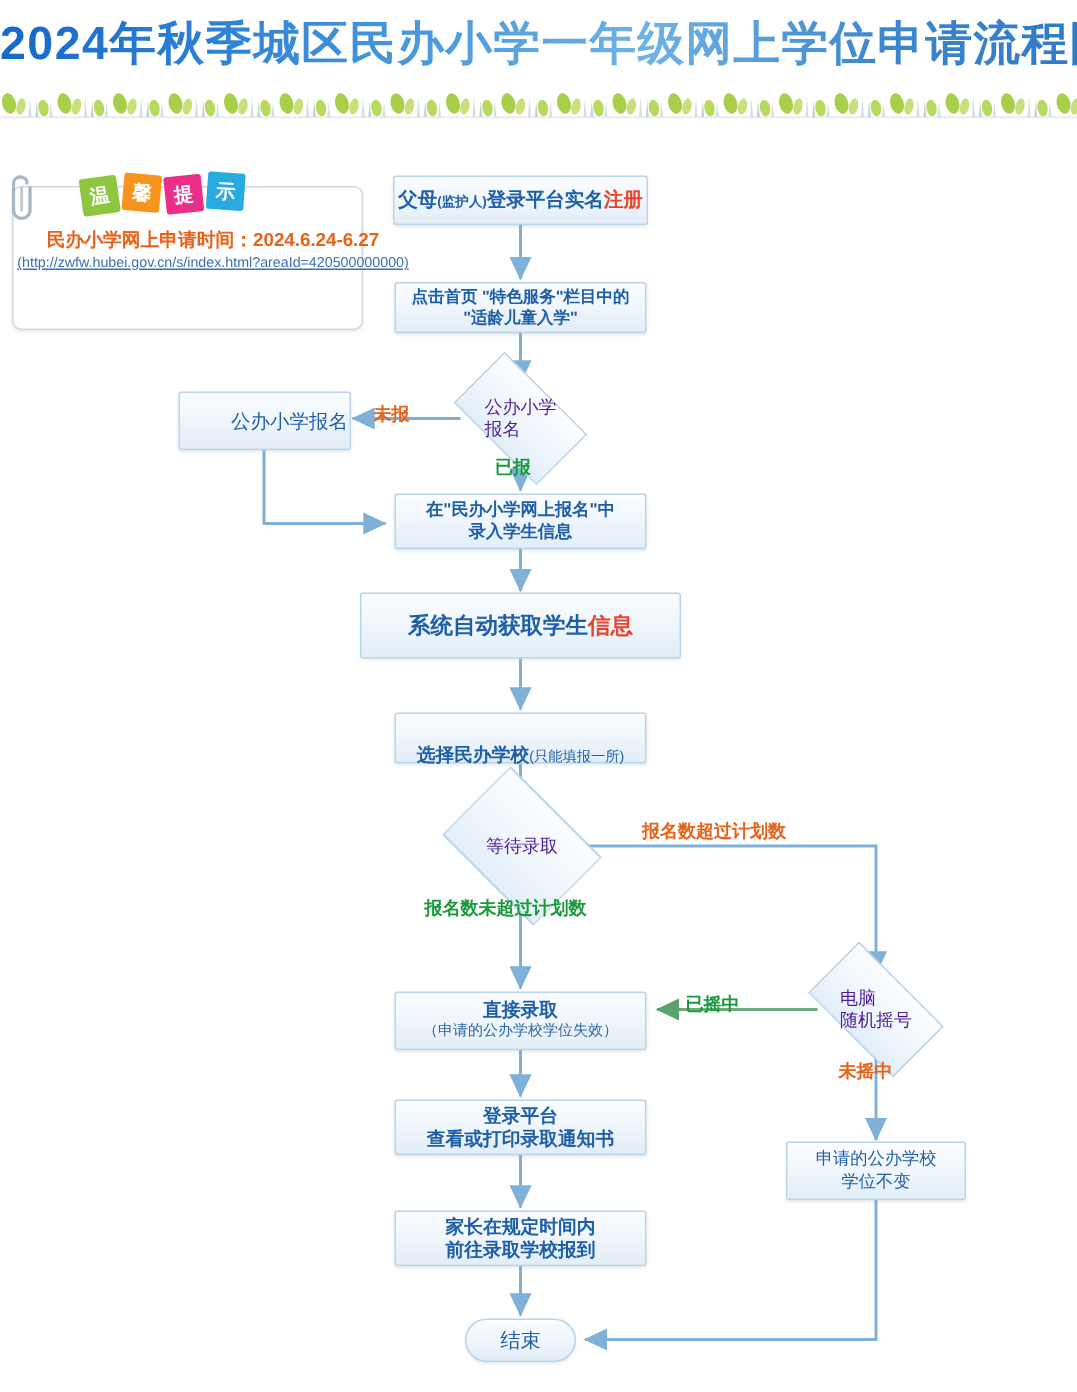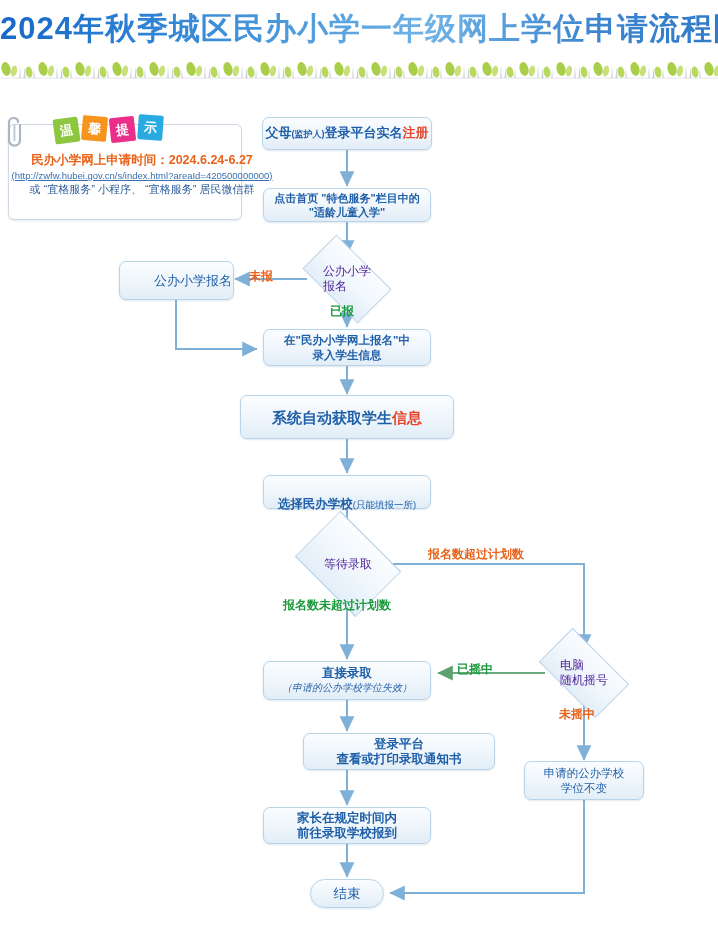--- a/index.html
+++ b/index.html
@@ -49,29 +49,29 @@
   #note-line2{font-size:11px;color:#2a5b9a;line-height:15px;}
   #note-line3{font-size:9.5px;color:#3a6fb0;line-height:13px;text-decoration:underline;white-space:nowrap;}
   #note-line4{font-size:11px;color:#2a5b9a;line-height:15px;white-space:nowrap;}
 
   
   .node{
     position:absolute;
     box-sizing:border-box;
     background:linear-gradient(180deg,#fbfdff 0%,#eef5fb 55%,#e2edf7 100%);
     border:1px solid #b9d3e8;
-    border-radius:7px;
+    border-radius:2px;
     color:#1f5fa8;
     display:flex;flex-direction:column;align-items:center;justify-content:center;
     text-align:center;
     box-shadow:0 1px 2px rgba(140,165,190,.25);
   }
   .node .l1{font-size:13px;font-weight:bold;line-height:17px;white-space:nowrap;}
   .node .l2{font-size:13px;font-weight:bold;line-height:17px;white-space:nowrap;}
-  .node .sub{font-size:10px;font-weight:normal;line-height:14px;white-space:nowrap;color:#2c66a8;font-style:italic;}
+  .node .sub{font-size:10px;font-weight:normal;line-height:14px;white-space:nowrap;color:#2c66a8;}
   .node.plain .l1{font-weight:normal;}
   .red{color:#e4472e;}
   .terminator{border-radius:18px;}
 
   
   .diamond{
     position:absolute;
     display:flex;align-items:center;justify-content:center;
   }
   .diamond .dshape{
@@ -151,21 +151,20 @@
 <div id="note-tabs">
   <div class="note-tab" style="left:40px;top:6px;background:#8dc63f;transform:rotate(-8deg);">温</div>
   <div class="note-tab" style="left:68px;top:4px;background:#f7941e;transform:rotate(5deg);">馨</div>
   <div class="note-tab" style="left:96px;top:5px;background:#ec2e8b;transform:rotate(-6deg);">提</div>
   <div class="note-tab" style="left:124px;top:3px;background:#29abe2;transform:rotate(4deg);">示</div>
 </div>
 
 <div id="note-body">
   <div id="note-line1">民办小学网上申请时间：2024.6.24-6.27</div>
   <div id="note-line3">(http://zwfw.hubei.gov.cn/s/index.html?areaId=420500000000)</div>
-  <div id="note-line4">或 “宜格服务” 小程序、 “宜格服务” 居民微信群</div>
 </div>
 
 <svg id="edges" xmlns="http://www.w3.org/2000/svg">
   <defs>
     <marker id="ah" markerWidth="9" markerHeight="9" refX="7.4" refY="4.5" orient="auto">
       <path d="M0,0.8 L7.8,4.5 L0,8.2 Z" fill="#7fb0d8"></path>
     </marker>
     <marker id="ahg" markerWidth="9" markerHeight="9" refX="7.4" refY="4.5" orient="auto">
       <path d="M0,0.8 L7.8,4.5 L0,8.2 Z" fill="#5ca26c"></path>
     </marker>
@@ -256,21 +255,21 @@
   <div class="dtext">
     <span>电脑</span><br><span>随机摇号</span>
   </div>
 </div>
 
 <div class="node" style="left:524px;top:761px;width:120px;height:39px;">
   <div class="l1" style="font-size:11.5px;font-weight:normal;line-height:15px;">申请的公办学校</div>
   <div class="l2" style="font-size:11.5px;font-weight:normal;line-height:15px;">学位不变</div>
 </div>
 
-<div class="node" style="left:263px;top:733px;width:192px;height:37px;margin-left:40px;">
+<div class="node" style="left:263px;top:733px;width:168px;height:37px;">
   <div class="l1" style="font-size:12.5px;line-height:15px;">登录平台</div>
   <div class="l2" style="font-size:12.5px;line-height:15px;">查看或打印录取通知书</div>
 </div>
 
 <div class="node" style="left:263px;top:807px;width:168px;height:37px;">
   <div class="l1" style="font-size:12.5px;line-height:15px;">家长在规定时间内</div>
   <div class="l2" style="font-size:12.5px;line-height:15px;">前往录取学校报到</div>
 </div>
 
 <div class="node terminator" style="left:310px;top:879px;width:74px;height:29px;">

